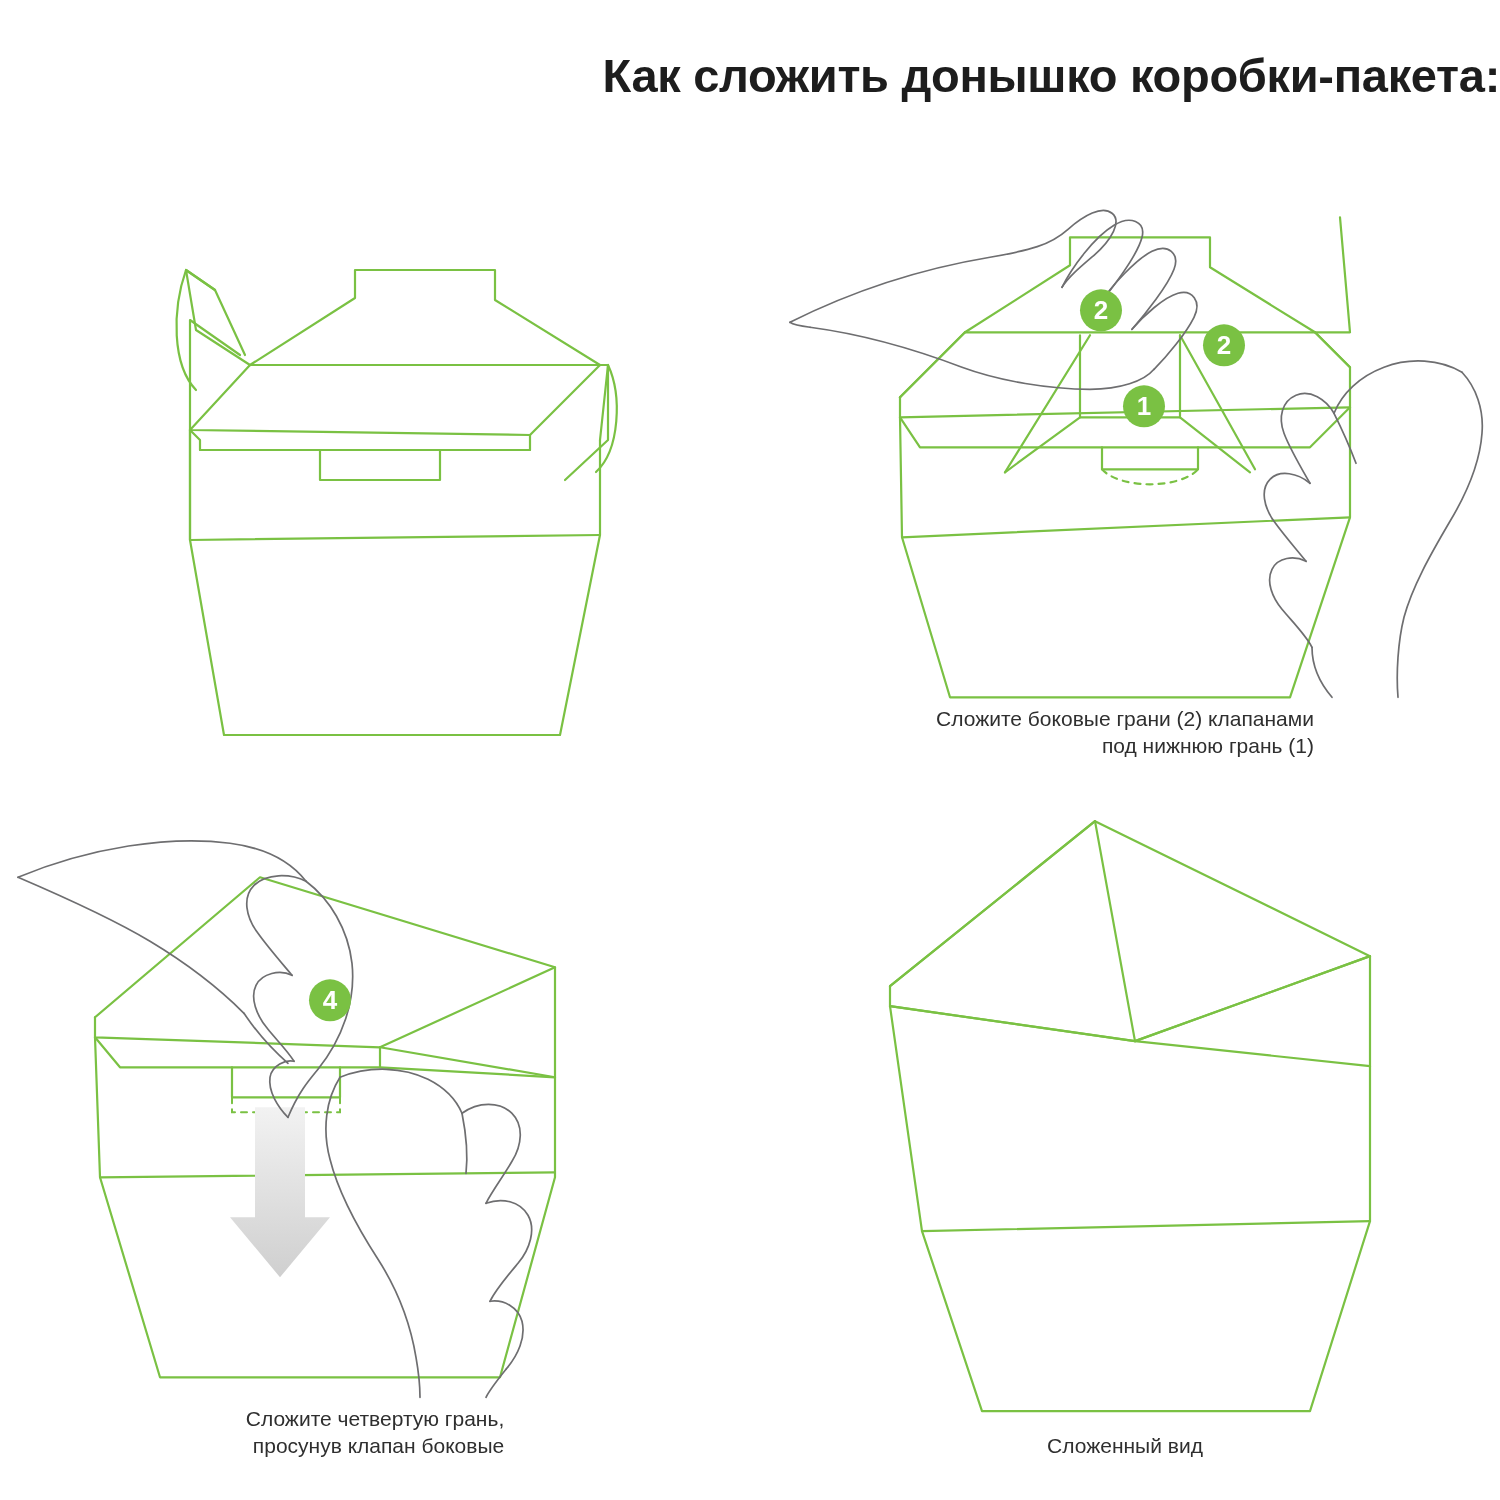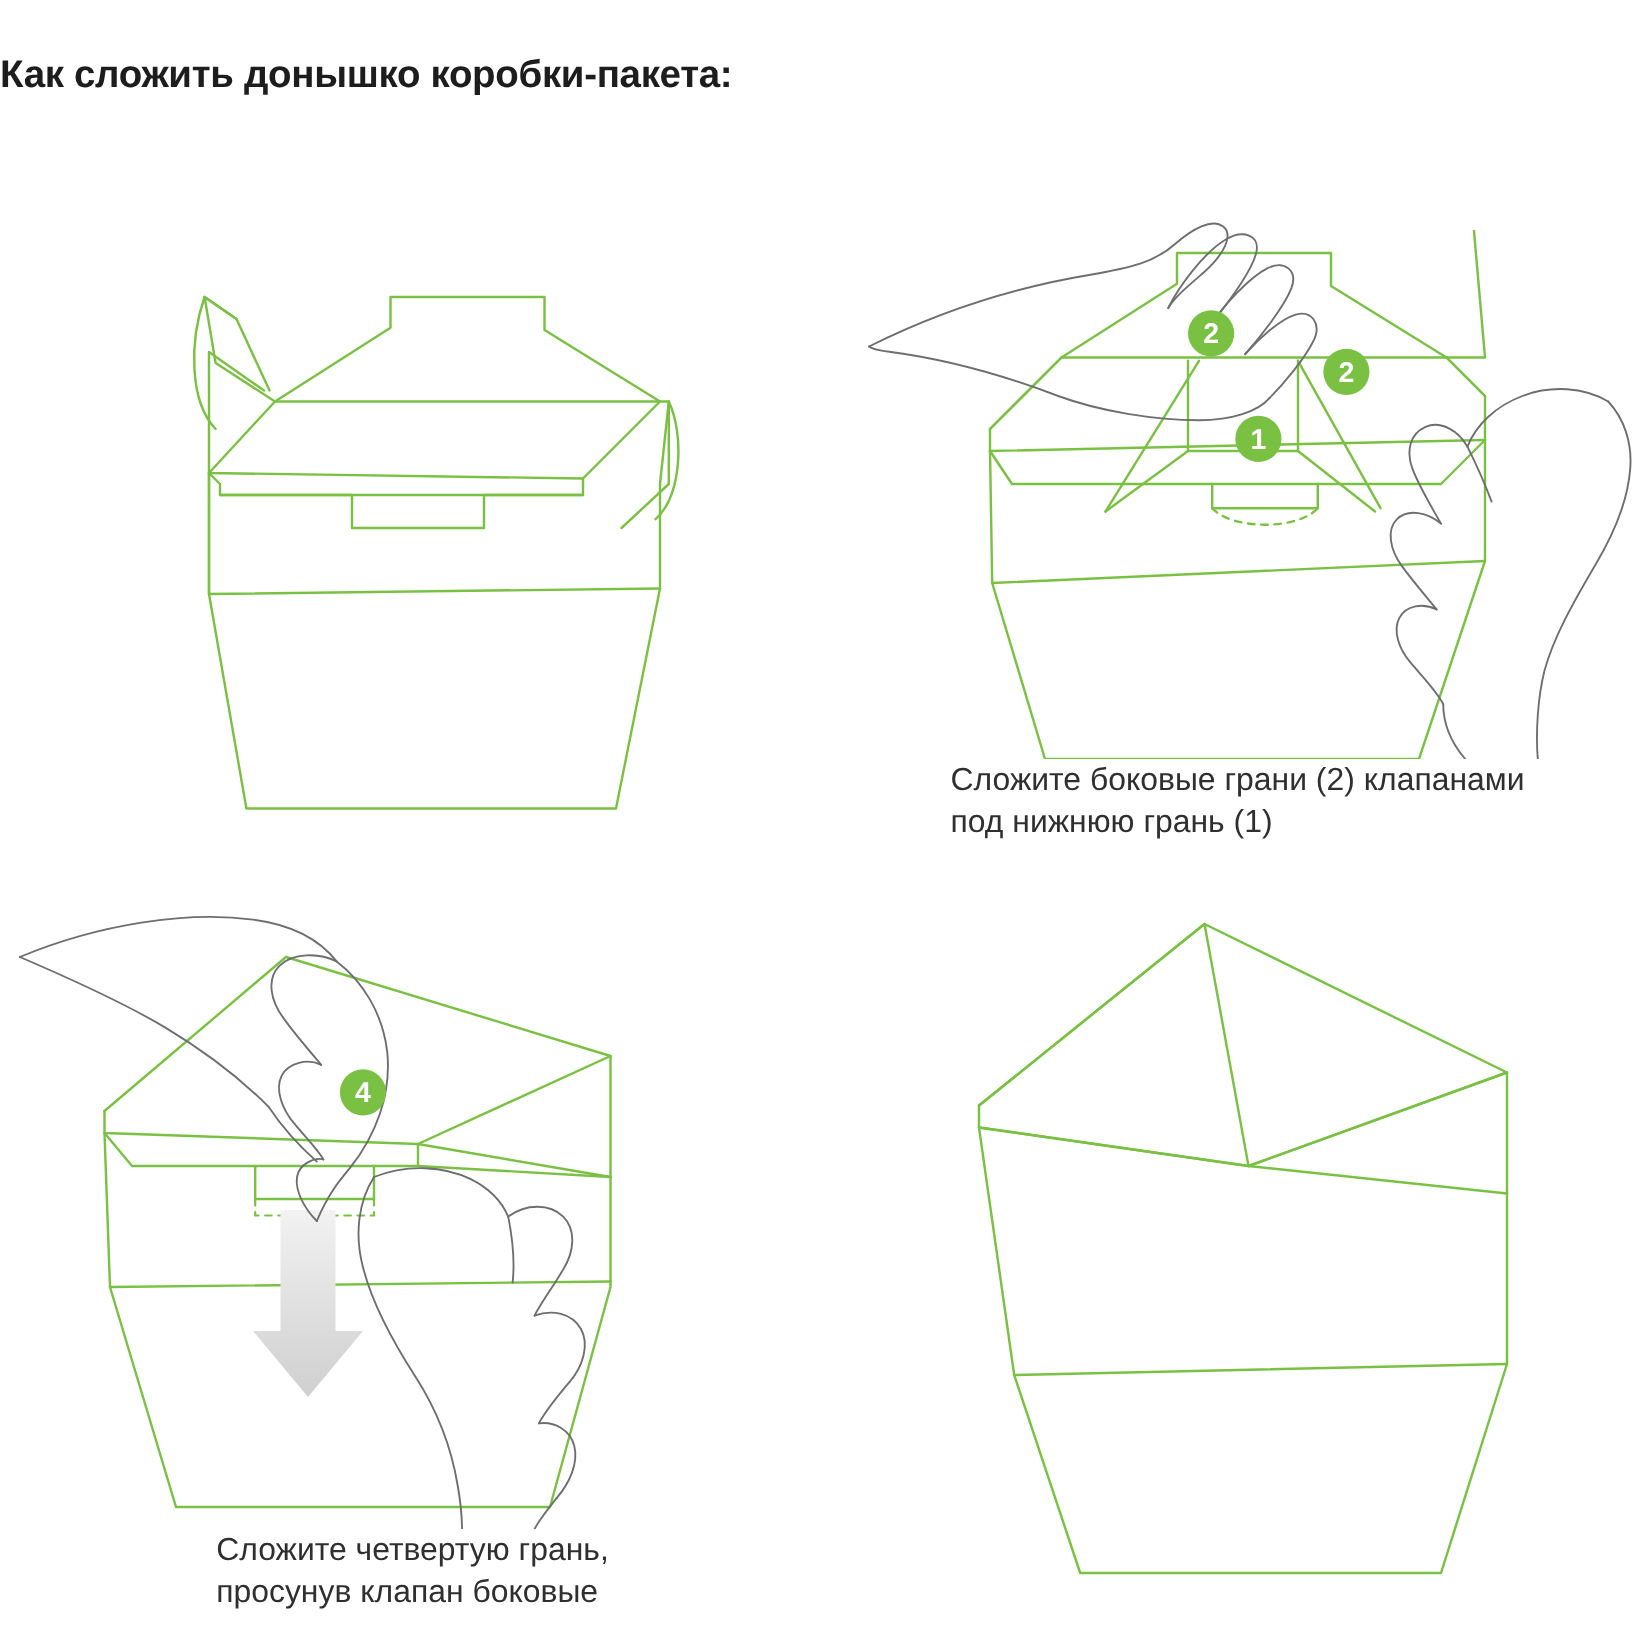--- a/index.html
+++ b/index.html
@@ -15,22 +15,22 @@
     position: relative;
     overflow: hidden;
   }
   .page {
     width: 1500px;
     height: 1500px;
     position: relative;
     box-sizing: border-box;
   }
   .title {
-    text-align: left;
-    font-size: 35px;
+    text-align: right;
+    font-size: 47px;
     font-weight: bold;
     letter-spacing: -0.3px;
     padding-top: 48px;
     color: #1d1d1d;
   }
   .grid {
     position: absolute;
     top: 110px;
     left: 0;
     width: 1500px;
@@ -49,22 +49,22 @@
     width: 750px;
     flex: 1 1 auto;
     position: relative;
   }
   .art svg {
     display: block;
     width: 100%;
     height: 100%;
   }
   .caption {
-    text-align: left;
-    font-size: 29px;
+    text-align: right;
+    font-size: 21px;
     line-height: 1.32;
     color: #2f2f2f;
     padding: 0 40px 10px 40px;
     white-space: pre-line;
   }
   .badge-text {
     font-family: "Liberation Sans", sans-serif;
     font-size: 26px;
     font-weight: bold;
     fill: #ffffff;
@@ -246,16 +246,17 @@
             <path d="M345 30 L385 250"></path>
             <path d="M140 215 L385 250 L620 275"></path>
             <path d="M345 30 L140 195"></path>
             <path d="M620 165 L385 250"></path>
 
             <path d="M140 215 L172 440 L232 620 L560 620 L620 430 L620 275"></path>
             <path d="M172 440 L620 430"></path>
           </g>
         </svg>
       </div>
+      <div class="caption">Сложенный вид</div>
     </div>
 
   </div>
 </div>
 
 </body></html>

